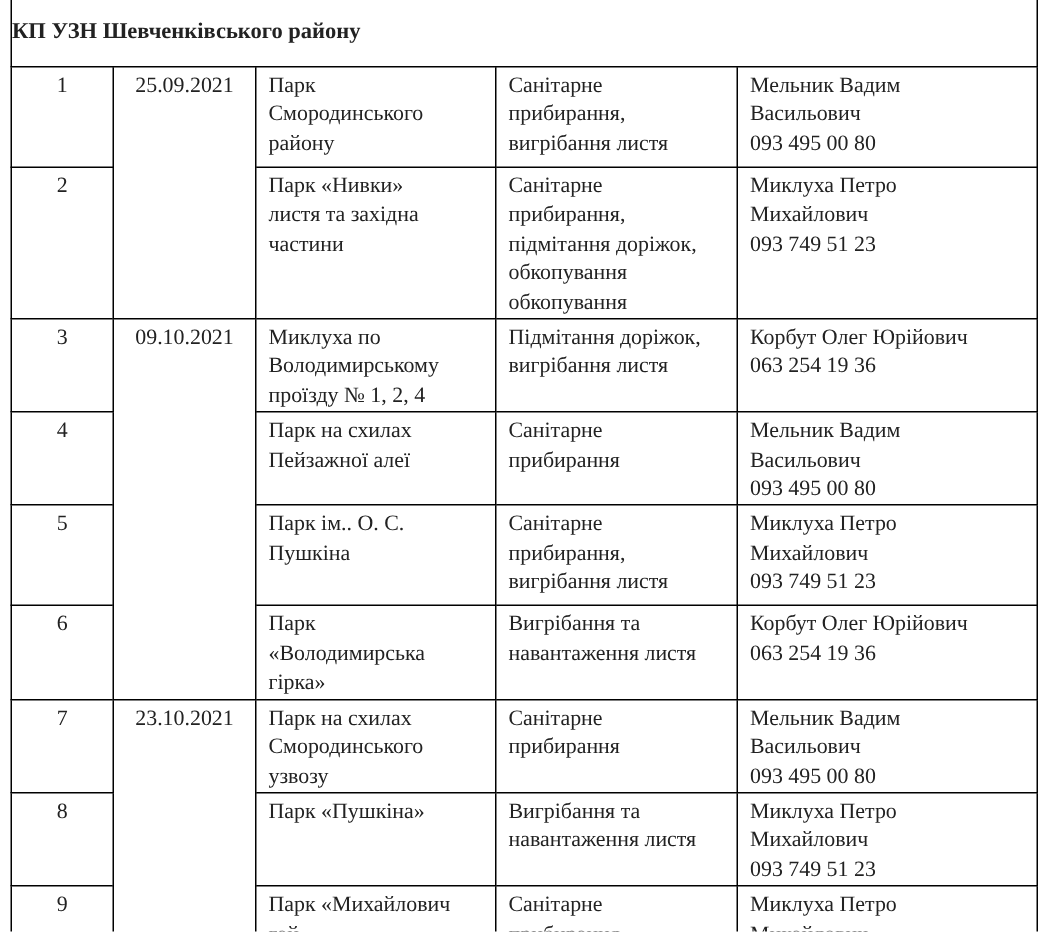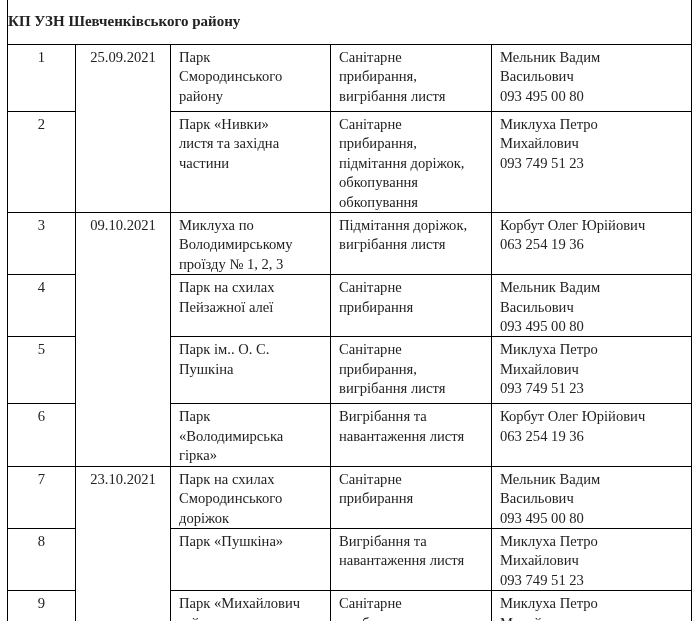--- a/index.html
+++ b/index.html
@@ -71,21 +71,21 @@
           <span class="line">093 749 51 23</span>
         </td>
     </tr>
 
     <tr style="height:58px">
       <td class="num">3</td>
       <td class="date" rowspan="4">09.10.2021</td>
       <td>
           <span class="line">Миклуха по</span>
           <span class="line">Володимирському</span>
-          <span class="line">проїзду № 1, 2, 3</span>
+          <span class="line">проїзду № 1, 2, 4</span>
         </td>
       <td>
           <span class="line">Підмітання доріжок,</span>
           <span class="line">вигрібання листя</span>
         </td>
       <td>
           <span class="line">Корбут Олег Юрійович</span>
           <span class="line">063 254 19 36</span>
         </td>
     </tr>
@@ -141,21 +141,21 @@
           <span class="line">063 254 19 36</span>
         </td>
     </tr>
 
     <tr style="height:58px">
       <td class="num">7</td>
       <td class="date" rowspan="3">23.10.2021</td>
       <td>
           <span class="line">Парк на схилах</span>
           <span class="line">Смородинського</span>
-          <span class="line">доріжок</span>
+          <span class="line">узвозу</span>
         </td>
       <td>
           <span class="line">Санітарне</span>
           <span class="line">прибирання</span>
         </td>
       <td>
           <span class="line">Мельник Вадим</span>
           <span class="line">Васильович</span>
           <span class="line">093 495 00 80</span>
         </td>

